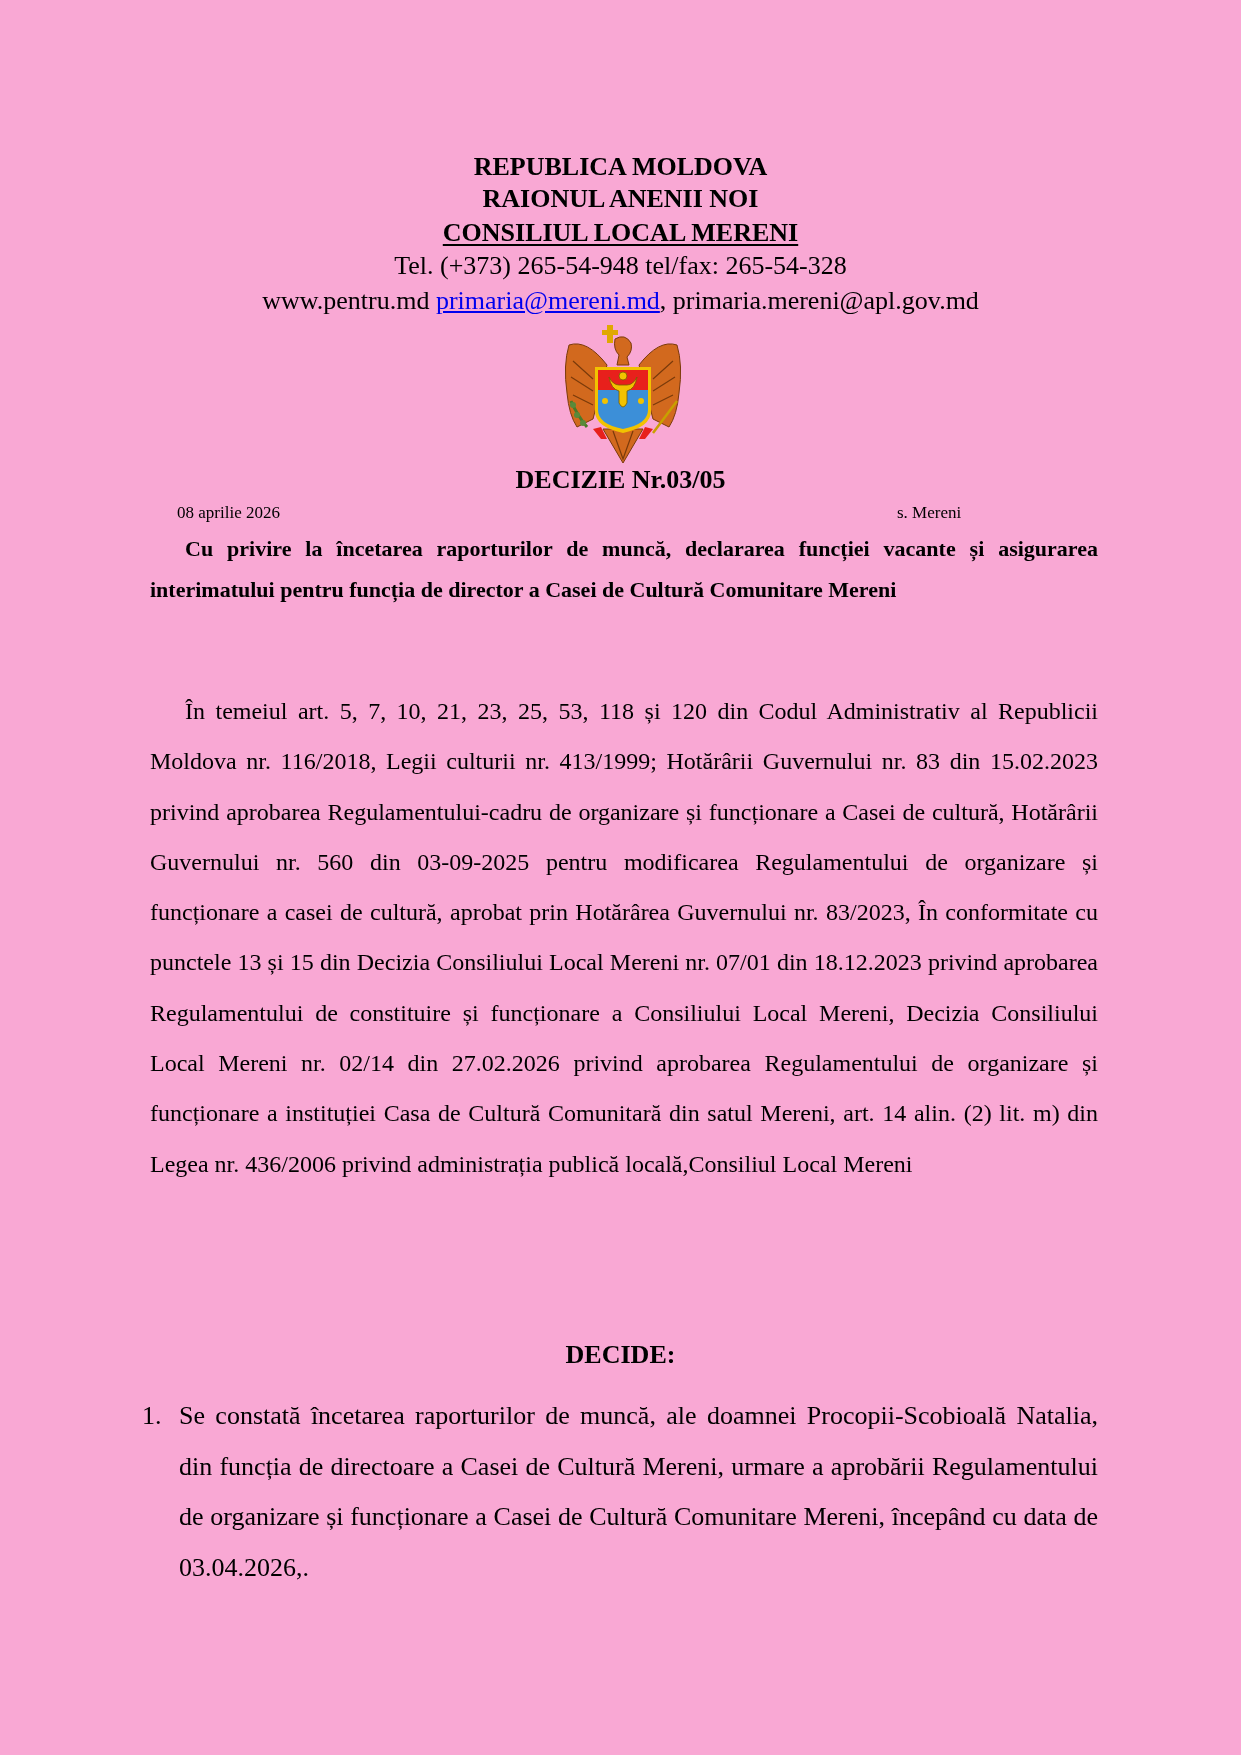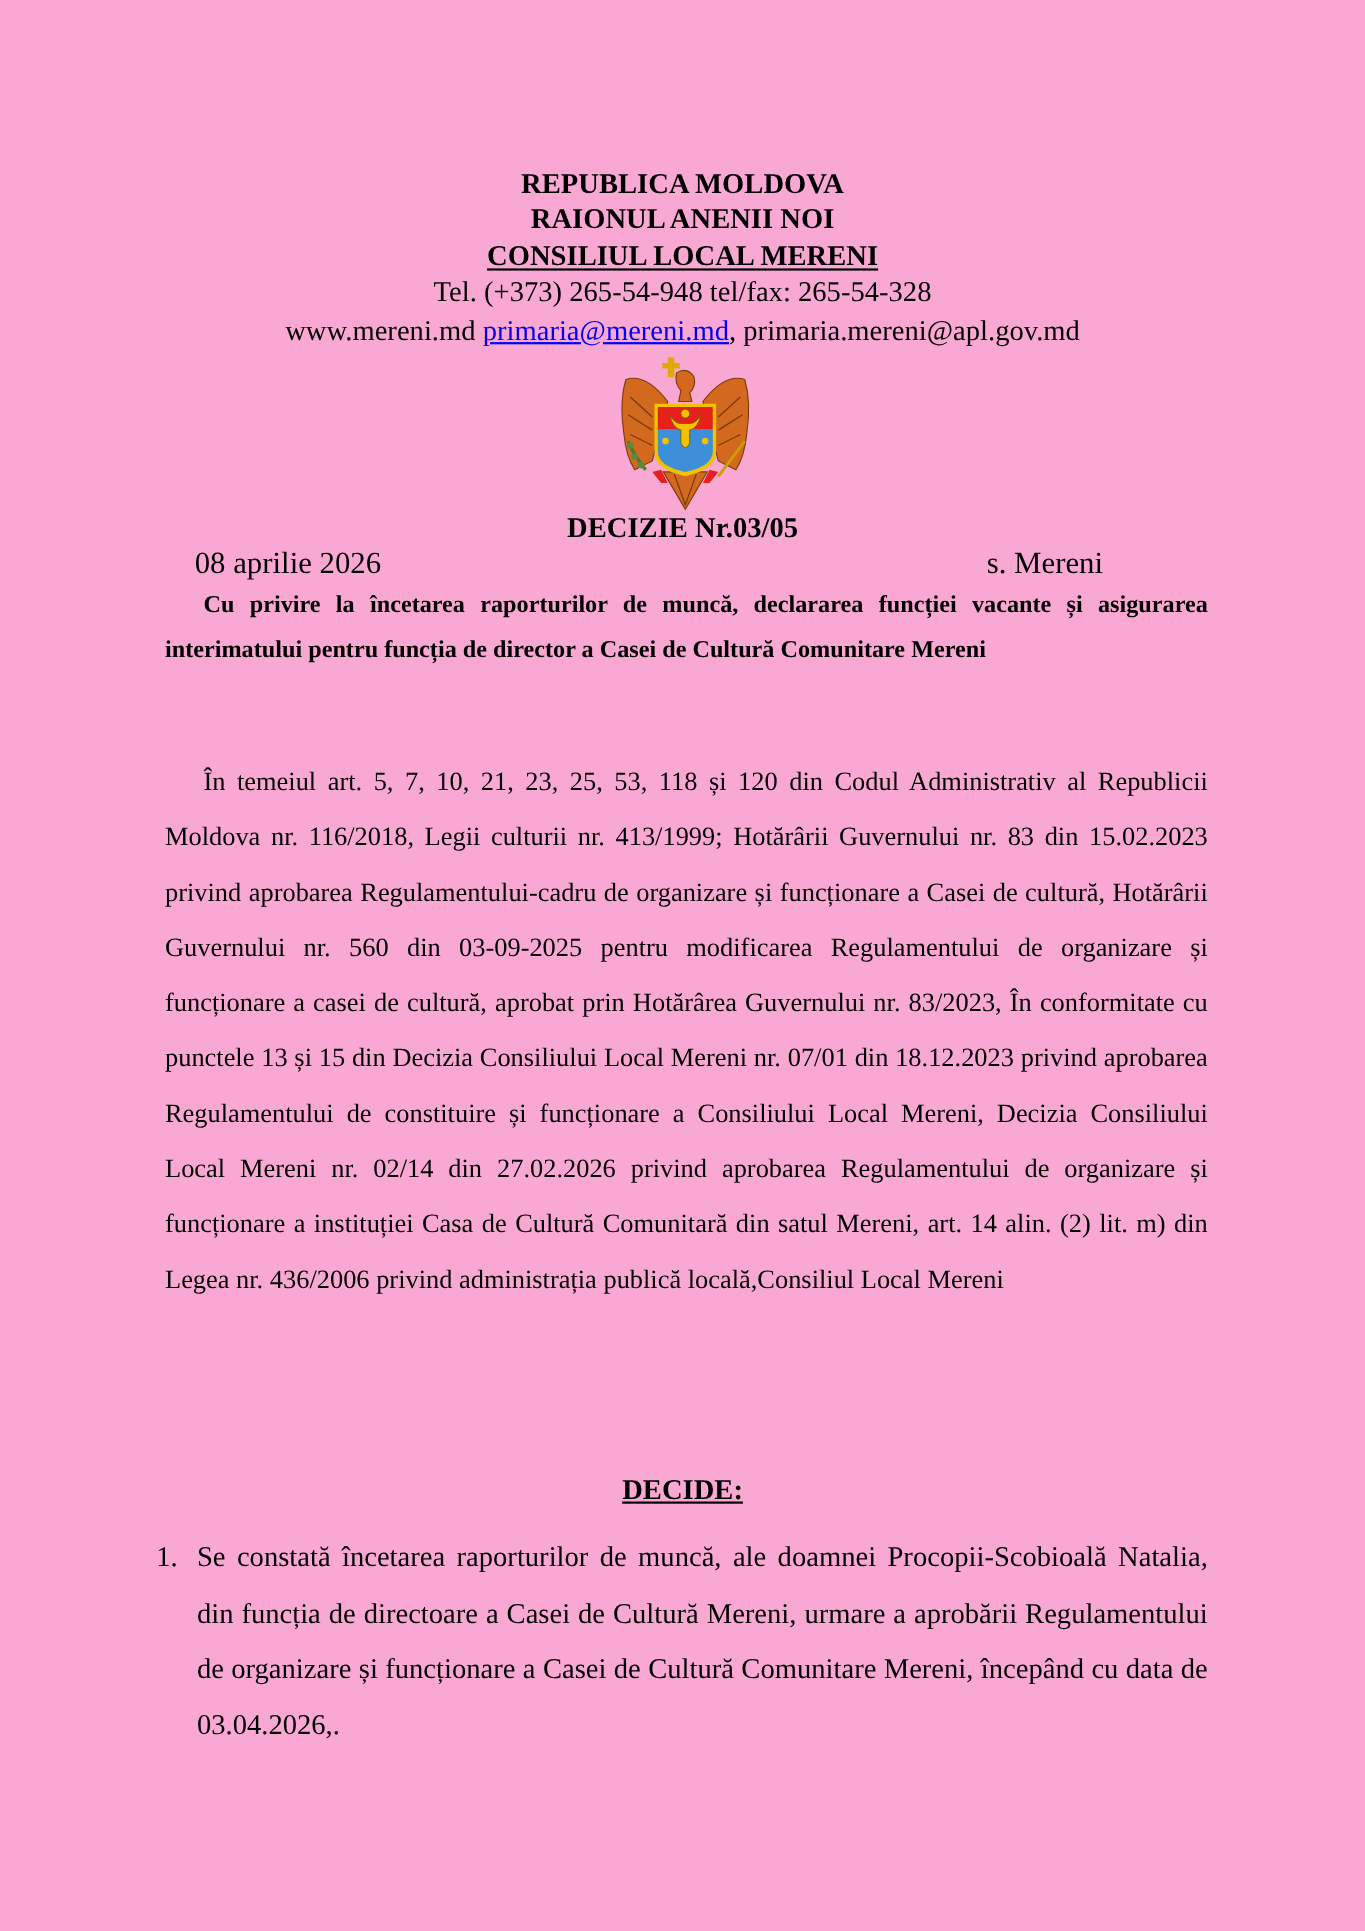--- a/index.html
+++ b/index.html
@@ -4,45 +4,45 @@
 <style>
   html, body { margin: 0; padding: 0; background: #ffffff; }
   body { width: 1241px; height: 1755px; position: relative; overflow: hidden;
          font-family: "Liberation Serif", "DejaVu Serif", serif; color: #000; }
   .page { position: absolute; left: 0; top: 0; width: 1241px; height: 1755px; background: #f9a8d4; }
   .hdr { position: absolute; left: 0; width: 1241px; text-align: center; font-size: 26px; line-height: 30px; white-space: nowrap; }
   .bold { font-weight: bold; }
   .ul { text-decoration: underline; text-decoration-thickness: 2px; text-underline-offset: 3px; }
   a.link { color: #0000ee; text-decoration: underline; }
   .emblem { position: absolute; left: 563px; top: 321px; width: 120px; height: 144px; }
-  .date-row { position: absolute; top: 498px; left: 0; width: 1241px; height: 30px; font-size: 28px; line-height: 30px; }
+  .date-row { position: absolute; top: 498px; left: 0; width: 1241px; height: 30px; font-size: 17px; line-height: 30px; }
   .date { position: absolute; left: 177px; }
   .place { position: absolute; left: 897px; }
   .title { position: absolute; left: 150px; top: 528px; width: 948px; font-size: 22px; font-weight: bold;
            line-height: 41px; text-align: justify; text-indent: 35px; }
   .para { position: absolute; left: 150px; top: 686px; width: 948px; font-size: 24px; line-height: 50.3px;
           text-align: justify; text-indent: 35px; }
-  .decide { position: absolute; left: 0; width: 1241px; top: 1340px; text-align: center; font-size: 26px; font-weight: bold; line-height: 30px; text-decoration: underline; }
+  .decide { position: absolute; left: 0; width: 1241px; top: 1340px; text-align: center; font-size: 26px; font-weight: bold; line-height: 30px; }
   .list { position: absolute; left: 142px; top: 1391px; width: 956px; font-size: 26px; line-height: 50.6px; }
   .list-item { position: relative; padding-left: 37px; text-align: justify; }
   .list-num { position: absolute; left: 0; top: 0; }
 </style>
 </head>
 <body>
 
 <div class="page">
 
   <div class="hdr bold" style="top:152px;">REPUBLICA MOLDOVA</div>
   <div class="hdr bold" style="top:184px;">RAIONUL ANENII NOI</div>
   <div class="hdr bold" style="top:218px;">
     <span class="ul">CONSILIUL LOCAL MERENI</span>
   </div>
   <div class="hdr" style="top:251px;text-align:center;">Tel. (+373) 265-54-948 tel/fax: 265-54-328</div>
   <div class="hdr" style="top:286px;">
-    <span>www.mereni.md</span>
+    <span>www.pentru.md</span>
     <a class="link" title="primaria@mereni.md">primaria@mereni.md</a><span>, </span><span>primaria.mereni@apl.gov.md</span>
   </div>
 
   <div class="emblem" title="Stema Republicii Moldova">
     <svg width="120" height="144" viewBox="0 0 120 144" xmlns="http://www.w3.org/2000/svg">
 
       <path d="M44 4 h6 v5 h5 v5 h-5 v8 h-6 v-8 h-5 v-5 h5z" fill="#e0a800"></path>
 
       <path d="M52 18 q10 -6 16 4 q2 8 -4 14 l2 8 h-12 l2 -10 q-6 -6 -4 -16z" fill="#d2691e" stroke="#7a3a0a" stroke-width="1"></path>
 

